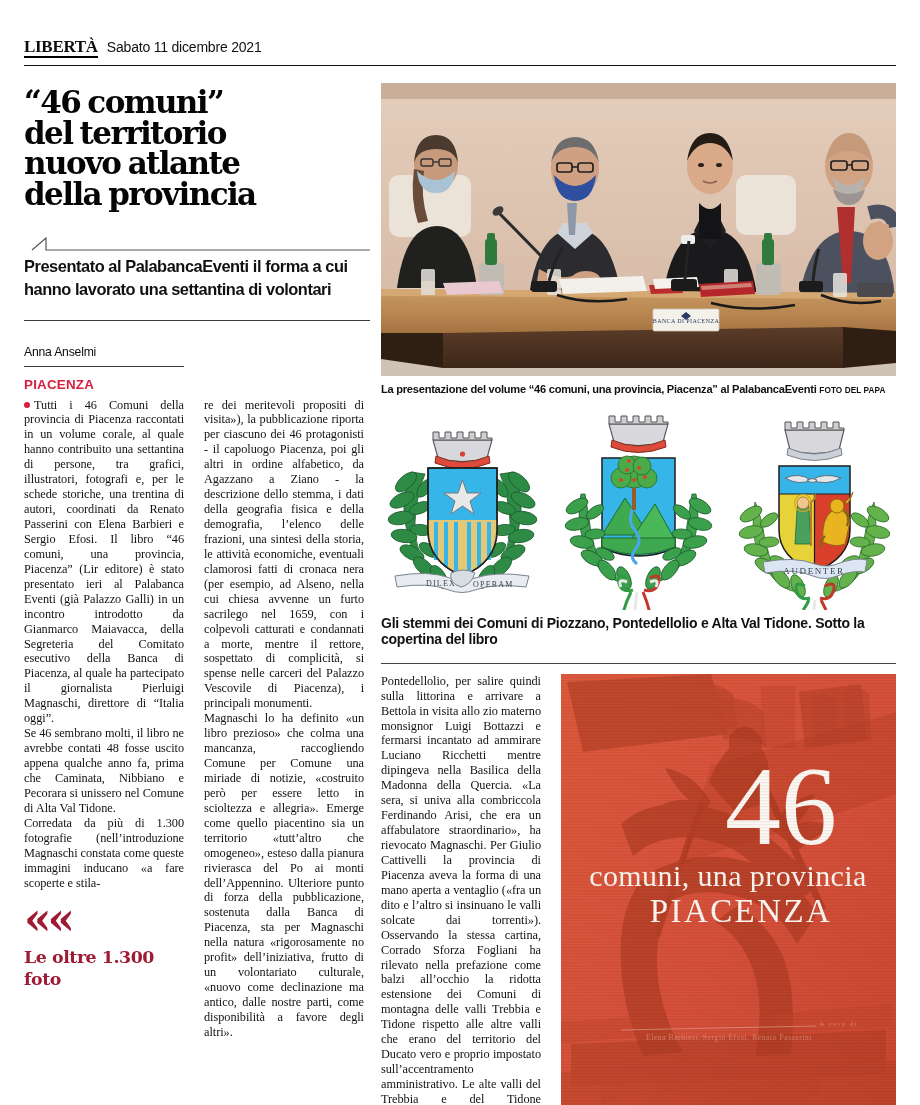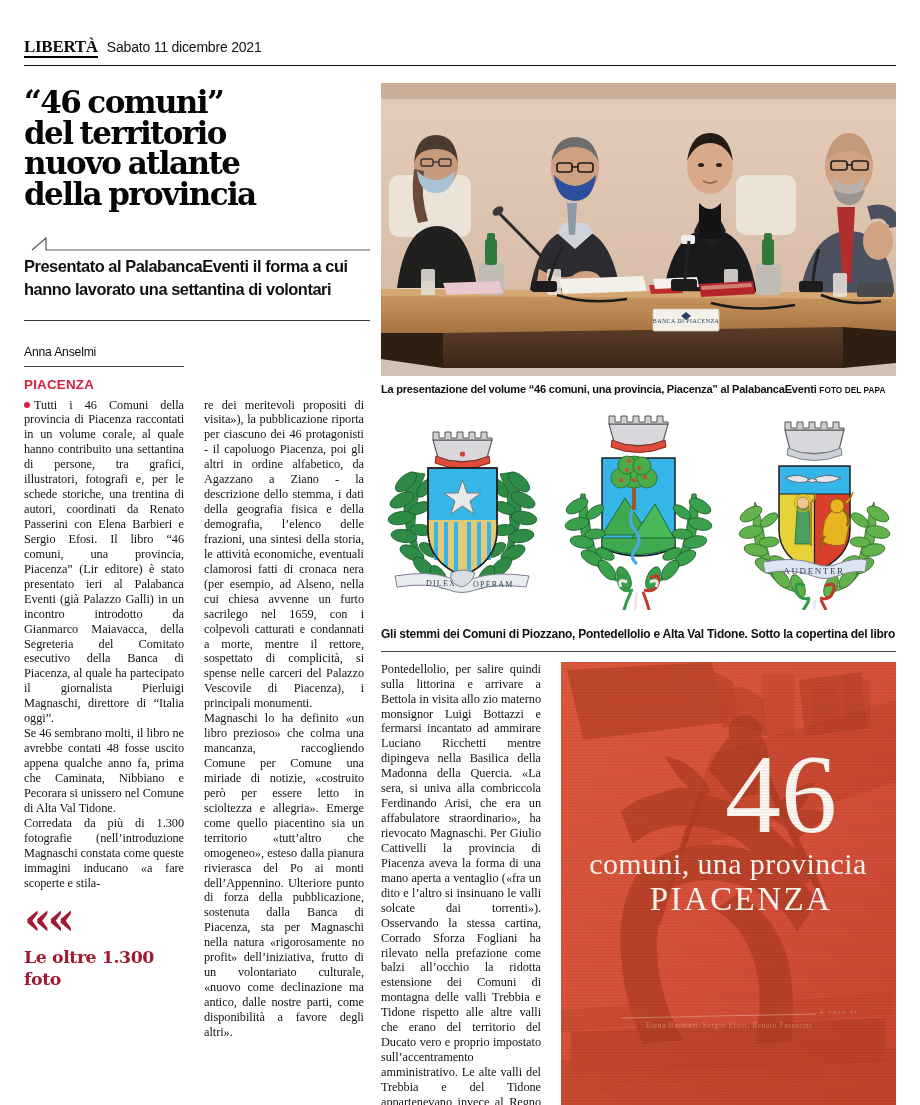--- a/index.html
+++ b/index.html
@@ -211,26 +211,26 @@
     justify-content: space-between;
     margin-top: 13px;
     width: 515px;
   }
   .crest { width: 163px; height: 200px; }
   .crest svg { display: block; }
 
   .crest-caption {
     font-family: "Liberation Sans", sans-serif;
     font-weight: bold;
-    font-size: 12px;
+    font-size: 14px;
     letter-spacing: -0.25px;
     color: #111;
-    margin-top: 17px;
+    margin-top: 5px;
     border-bottom: 1px solid #444;
-    padding-bottom: 10px;
+    padding-bottom: 16px;
   }
 
   
   .book-row {
     display: flex;
     margin-top: 10px;
   }
   .book-left {
     width: 160px;
     flex: 0 0 160px;

